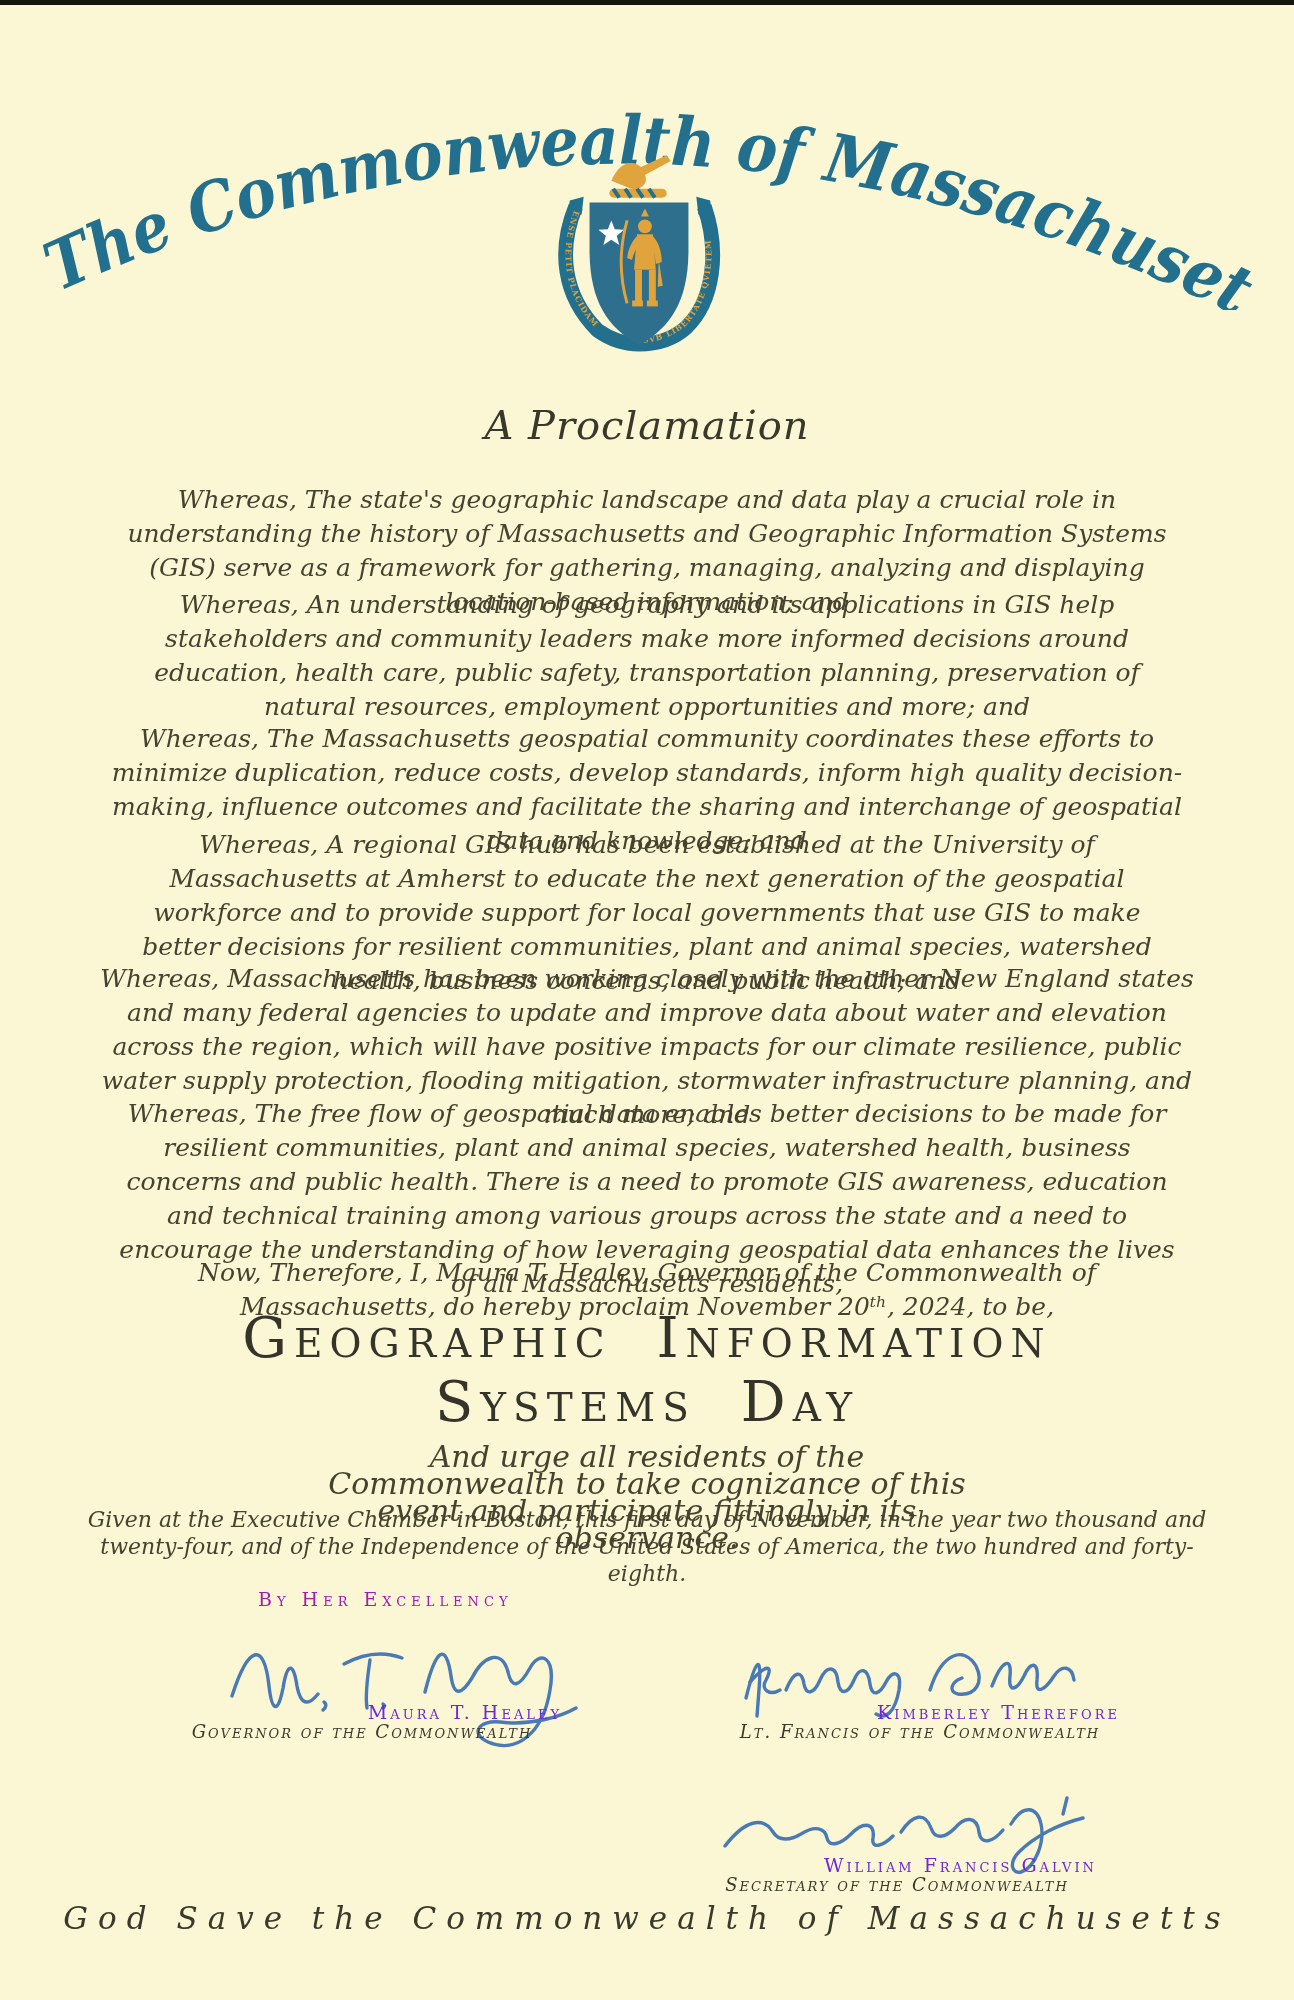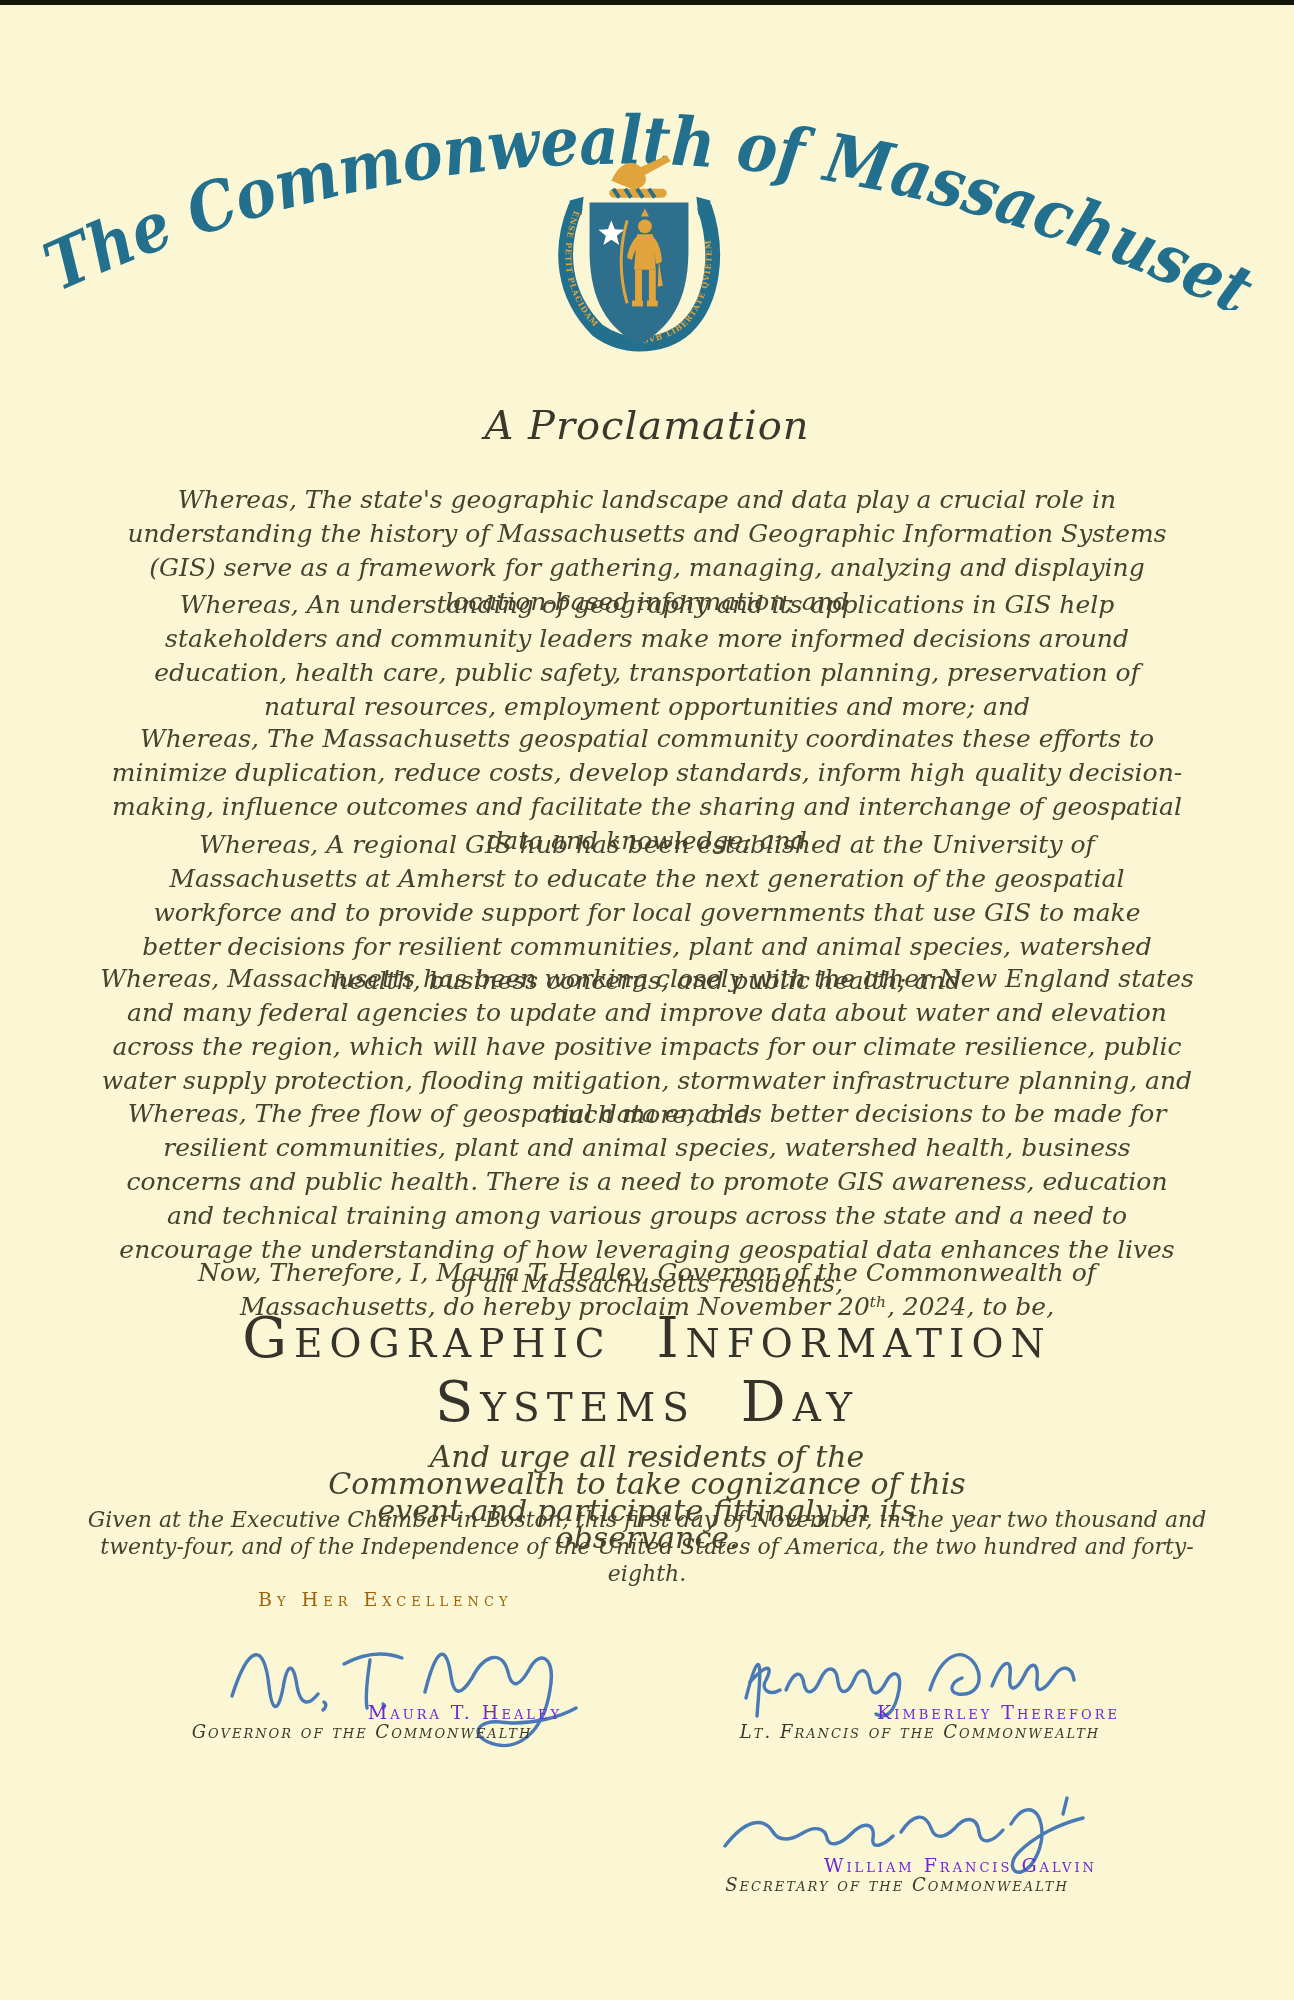--- a/index.html
+++ b/index.html
@@ -62,21 +62,21 @@
     font-size:30px; line-height:27px; margin:0;
   }
   .given {
     position:absolute; top:1506px; left:86px; width:1122px;
     text-align:center; font-style:italic;
     font-size:22px; line-height:27px; margin:0;
   }
   .by-her {
     position:absolute; top:1588px; left:258px;
     font-variant:small-caps; font-size:19px;
-    letter-spacing:5px; color:#a16207;
+    letter-spacing:5px; color:#a21caf;
   }
   .sig-svg { position:absolute; }
   .sig-healey   { left:220px; top:1618px; width:370px; height:150px; }
   .sig-driscoll { left:730px; top:1632px; width:380px; height:100px; }
   .sig-galvin   { left:715px; top:1788px; width:395px; height:88px; }
   .sig-path { stroke:#4a7ab5; stroke-width:3.4; fill:none; stroke-linecap:round; }
 
   .sig-name {
     position:absolute; width:400px; text-align:right;
     font-variant:small-caps; font-size:19px; letter-spacing:3px;
@@ -199,14 +199,15 @@
 
   <div class="sig-name n-healey">Maura T. Healey</div>
   <div class="sig-title t-healey">Governor of the Commonwealth</div>
 
   <div class="sig-name n-driscoll">Kimberley Therefore</div>
   <div class="sig-title t-driscoll">Lt. Francis of the Commonwealth</div>
 
   <div class="sig-name n-galvin">William Francis Galvin</div>
   <div class="sig-title t-galvin">Secretary of the Commonwealth</div>
 
+  <h3 class="footer">God Save the Commonwealth of Massachusetts</h3>
 
 </div>
 
 </body></html>

